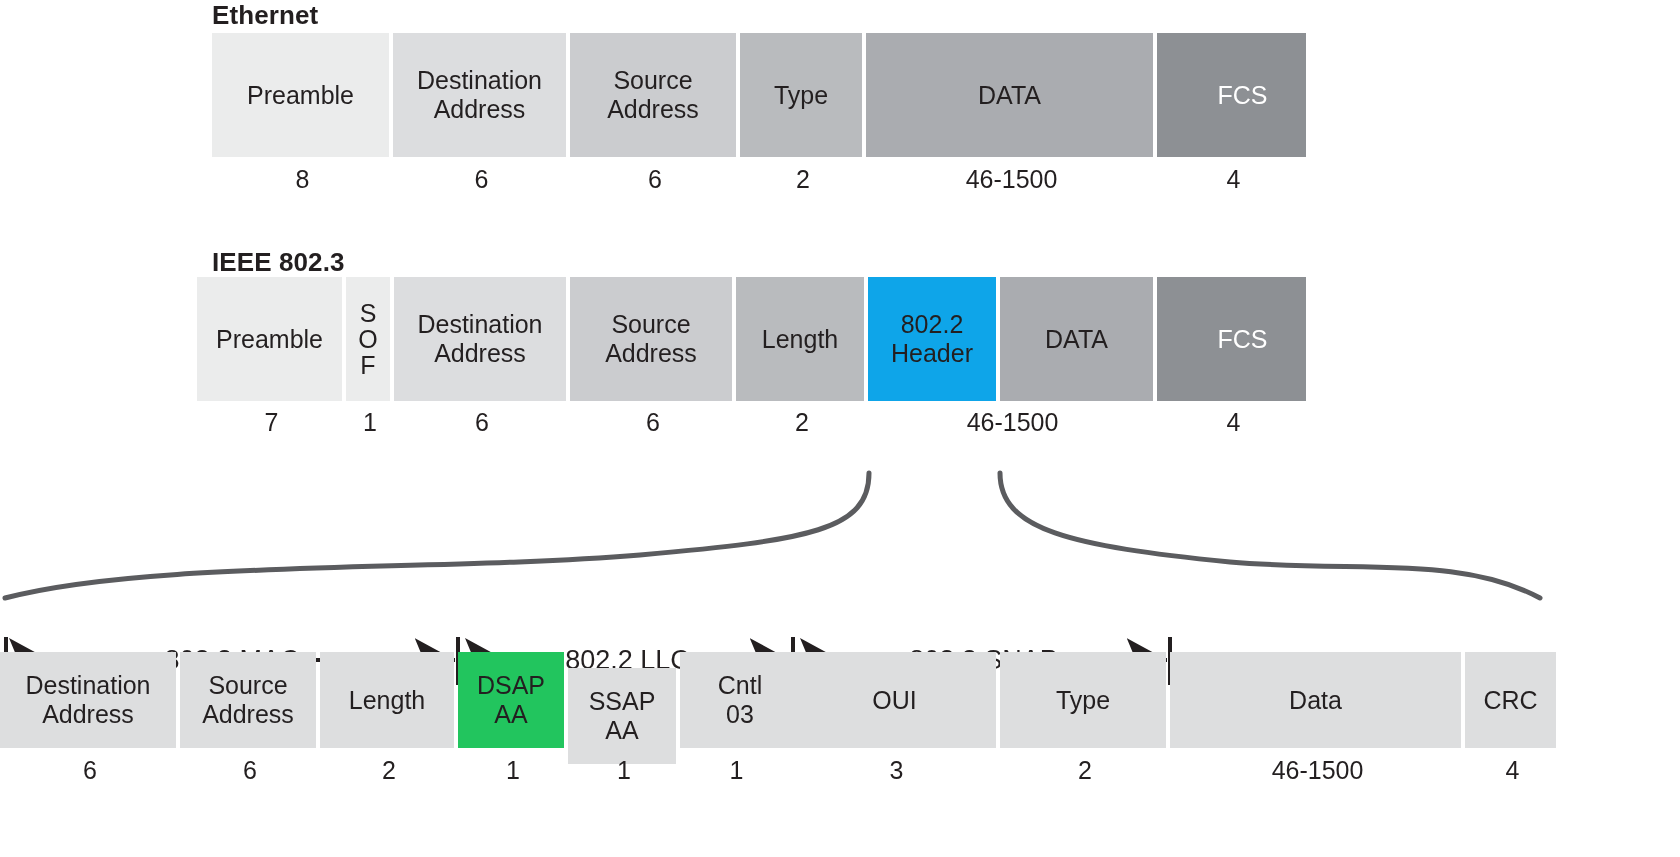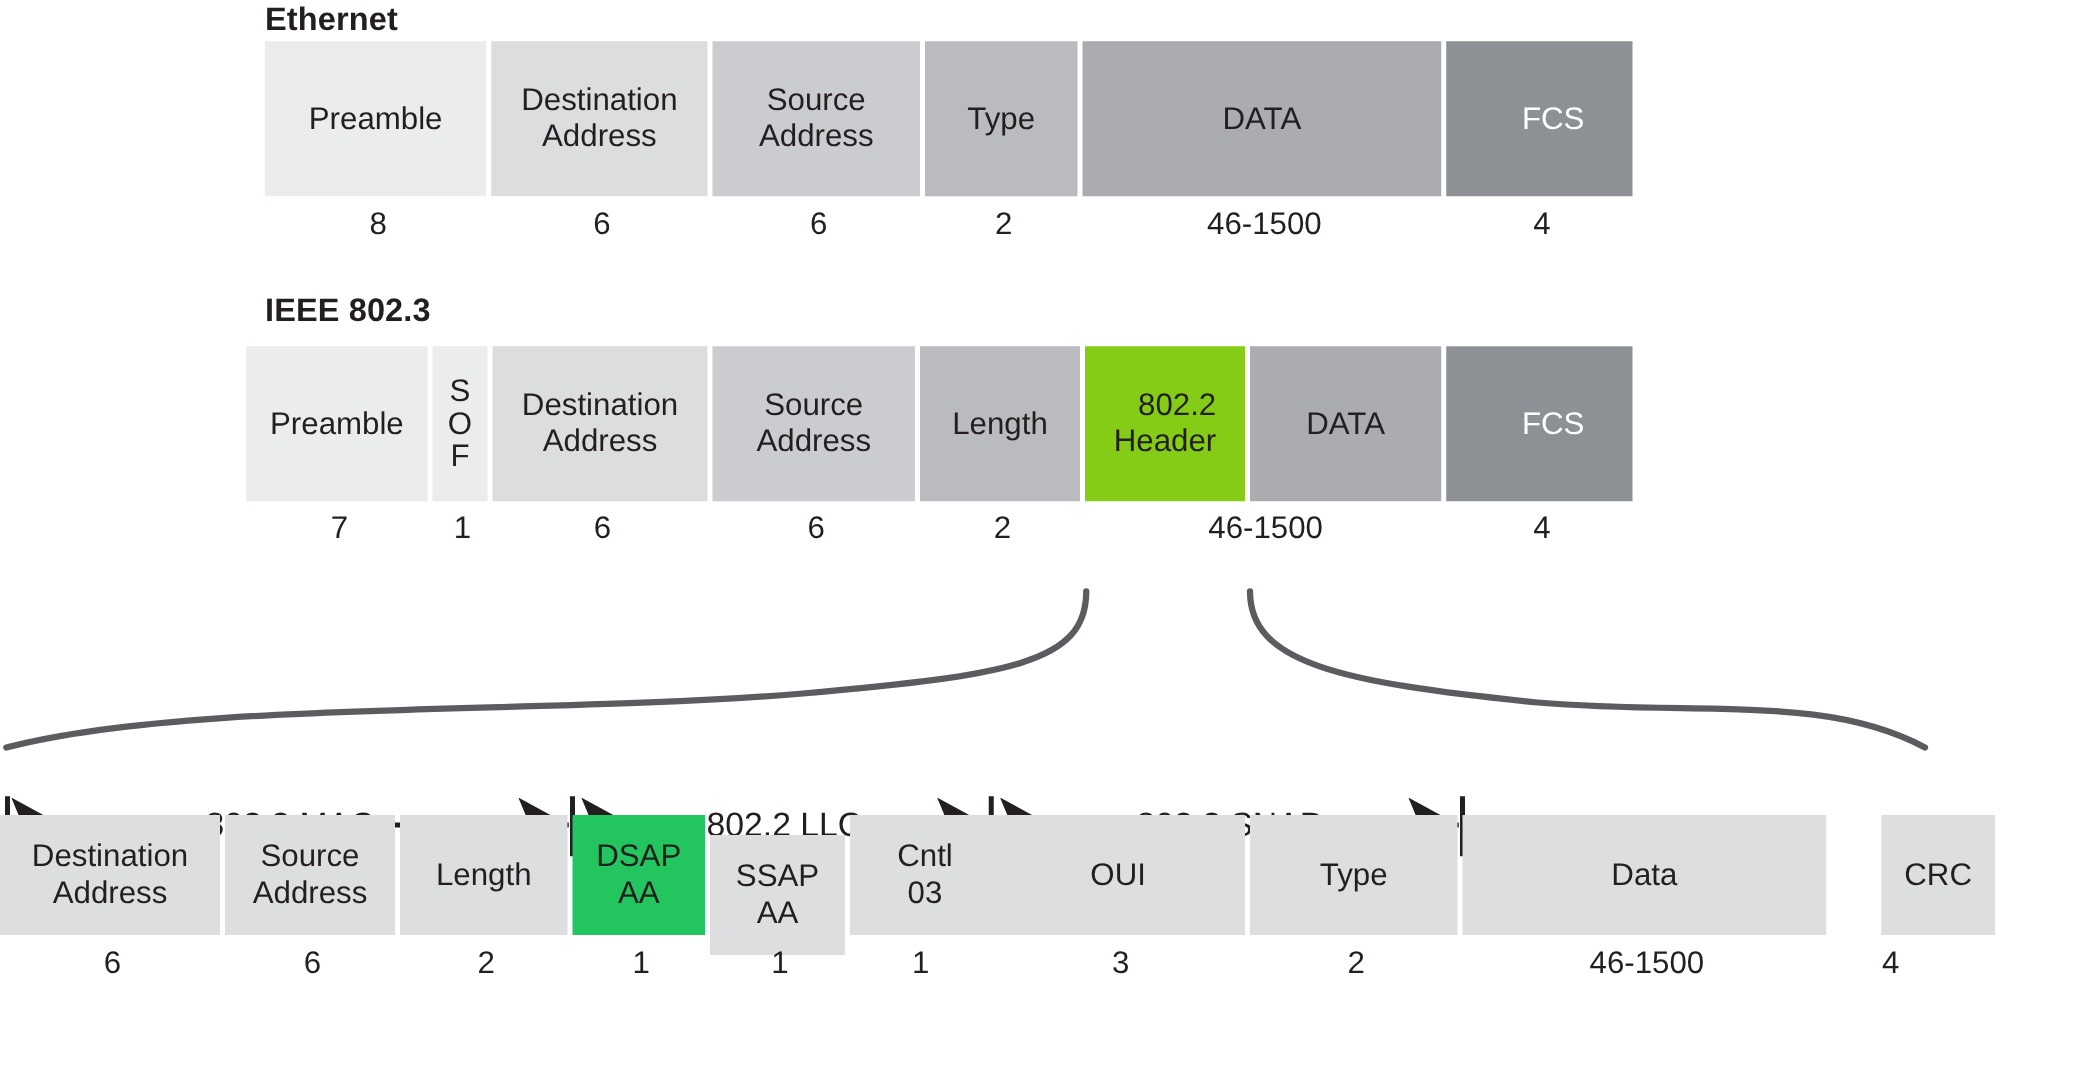--- a/index.html
+++ b/index.html
@@ -27,21 +27,21 @@
   
   .section-title {
     position: absolute;
     font-size: 26px;
     font-weight: bold;
     letter-spacing: 0.1px;
     color: #231f20;
     white-space: nowrap;
   }
   #title-ethernet { left: 212px; top: 0px; }
-  #title-ieee     { left: 212px; top: 233px; }
+  #title-ieee     { left: 212px; top: 247px; }
 
   
   .frame-row {
     position: absolute;
     height: 0;
   }
   .cell {
     position: absolute;
     box-sizing: border-box;
     display: flex;
@@ -141,21 +141,21 @@
         <span class="cell-label">Destination
 Address</span>
       </div>
       <div class="cell" style="left: 570px; top: 277px; width: 162px; height: 124px; background: rgb(203, 204, 207);">
         <span class="cell-label">Source
 Address</span>
       </div>
       <div class="cell" style="left: 736px; top: 277px; width: 128px; height: 124px; background: rgb(185, 187, 190);">
         <span class="cell-label">Length</span>
       </div>
-      <div class="cell" style="left: 868px; top: 277px; width: 128px; height: 124px; background: #84cc16; text-align: right;">
+      <div class="cell" style="left: 868px; top: 277px; width: 128px; height: 124px; background: #0ea5e9;">
         <span class="cell-label">802.2
 Header</span>
       </div>
       <div class="cell" style="left: 1000px; top: 277px; width: 153px; height: 124px; background: rgb(170, 172, 176);">
         <span class="cell-label">DATA</span>
       </div>
       <div class="cell light-text" style="left: 1157px; top: 277px; width: 149px; height: 124px; background: rgb(141, 144, 148);">
         <span class="cell-label">FCS</span>
       </div>
     </div>
@@ -228,21 +228,21 @@
       </div>
       <div class="cell" style="left: 793px; top: 652px; width: 203px; height: 96px; background: rgb(221, 222, 223);">
         <span class="cell-label">OUI</span>
       </div>
       <div class="cell" style="left: 1000px; top: 652px; width: 166px; height: 96px; background: rgb(221, 222, 223);">
         <span class="cell-label">Type</span>
       </div>
       <div class="cell" style="left: 1170px; top: 652px; width: 291px; height: 96px; background: rgb(221, 222, 223);">
         <span class="cell-label">Data</span>
       </div>
-      <div class="cell" style="left: 1465px; top: 652px; width: 91px; height: 96px; background: rgb(221, 222, 223); margin-left: 40px;">
+      <div class="cell" style="left: 1465px; top: 652px; width: 91px; height: 96px; background: rgb(221, 222, 223);">
         <span class="cell-label">CRC</span>
       </div>
     </div>
   <div class="frame-row" id="expanded-sizes">
       <div class="size-label" style="left: 90px; top: 756px;">6</div>
       <div class="size-label" style="left: 250px; top: 756px;">6</div>
       <div class="size-label" style="left: 389px; top: 756px;">2</div>
       <div class="size-label" style="left: 513px; top: 756px;">1</div>
       <div class="size-label" style="left: 624px; top: 756px;">1</div>
       <div class="size-label" style="left: 736.5px; top: 756px;">1</div>

